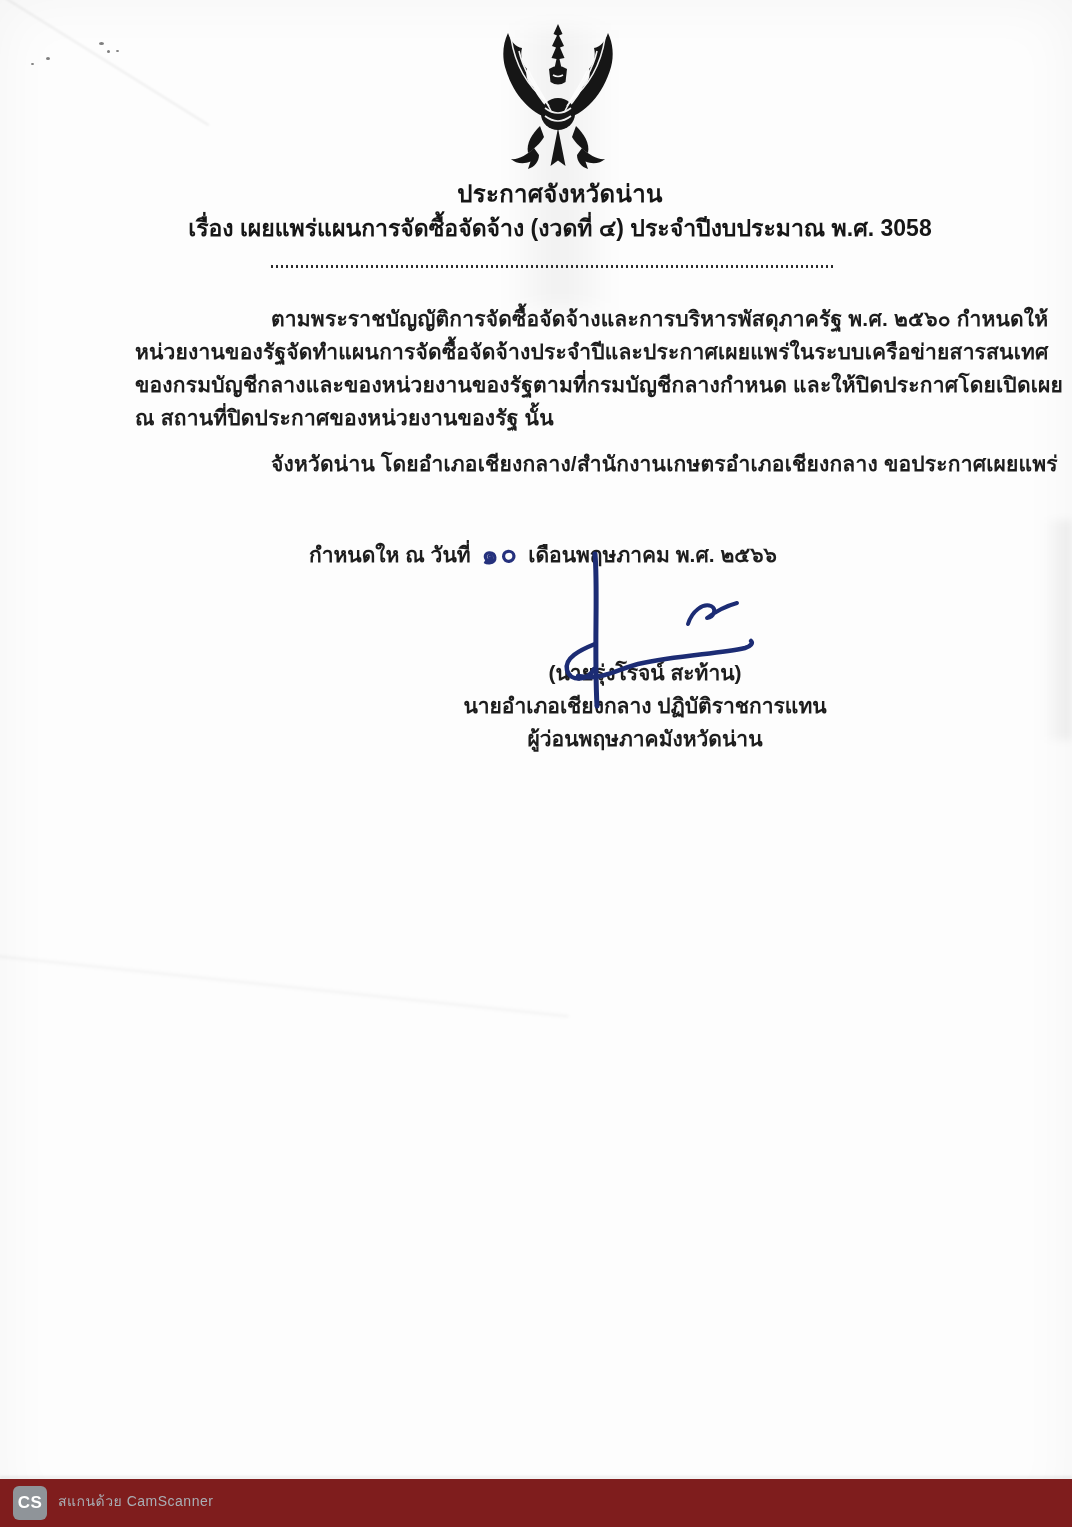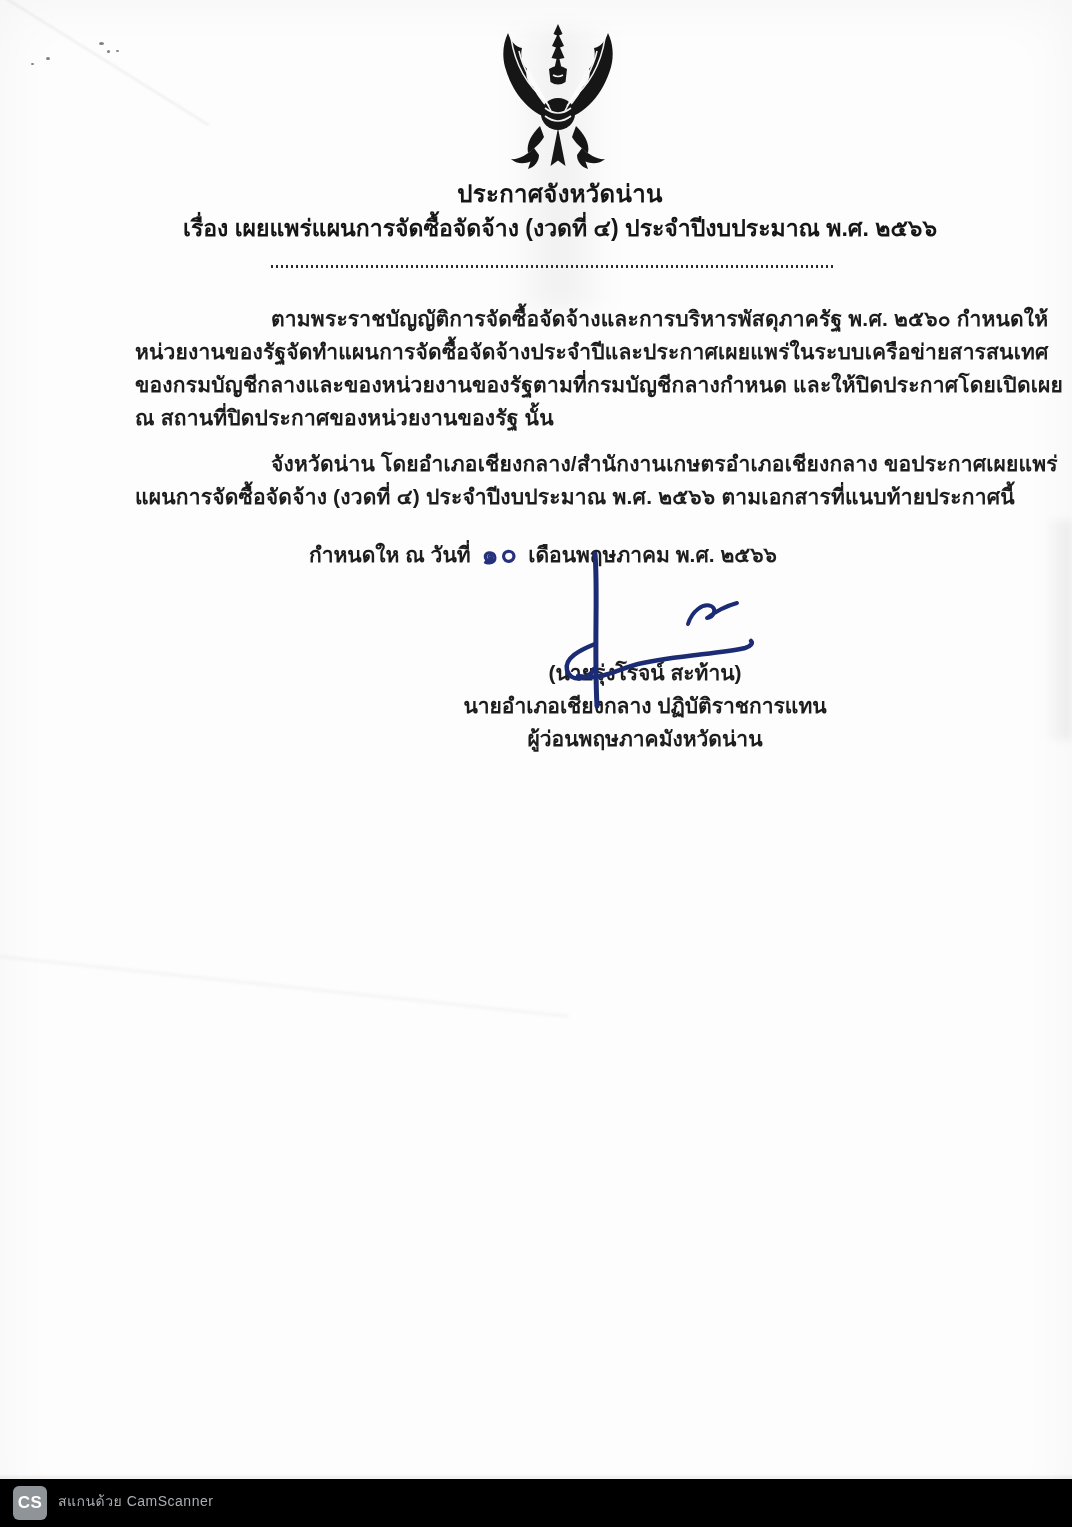--- a/index.html
+++ b/index.html
@@ -75,21 +75,21 @@
 
   .signoff {
     position: absolute; left: 385px; top: 656px; width: 520px;
     text-align: center; font-size: 21px; line-height: 33px;
     font-weight: 600; color: #1d1d1d; white-space: nowrap;
   }
   .signoff div { margin-bottom: 0; }
 
   .footer {
     position: absolute; left: 0; bottom: 0; width: 1072px; height: 48px;
-    background: #000000;
+    background: #7f1d1d;
   }
   .cs-badge {
     position: absolute; left: 13px; top: 7px; width: 34px; height: 34px;
     background: #8f9499; border-radius: 6px; color: #ffffff;
     font-size: 17px; font-weight: bold; text-align: center; line-height: 34px;
     letter-spacing: .5px;
   }
   .cs-text {
     position: absolute; left: 58px; top: 11px;
     color: #a9aeb4; font-size: 14px; font-weight: 500; letter-spacing: .5px;
@@ -146,32 +146,31 @@
         <path d="M57 86 Q70 96 83 86"></path>
         <path d="M57 94 Q70 104 83 94"></path>
 
         <path d="M65 53 Q70 56 75 53"></path>
       </g>
     </svg>
   </div>
 
   <div class="heading">
     <div class="title">ประกาศจังหวัดน่าน</div>
-    <div class="subject">เรื่อง เผยแพร่แผนการจัดซื้อจัดจ้าง (งวดที่ ๔) ประจำปีงบประมาณ พ.ศ. ๒๕๖๖</div>
+    <div class="subject">เรื่อง เผยแพร่แผนการจัดซื้อจัดจ้าง (งวดที่ ๔) ประจำปีงบประมาณ พ.ศ. 3058</div>
   </div>
 
   <div class="dotted-rule"></div>
 
   <div class="bodyline indent" style="top:302px;">ตามพระราชบัญญัติการจัดซื้อจัดจ้างและการบริหารพัสดุภาครัฐ พ.ศ. ๒๕๖๐ กำหนดให้</div>
   <div class="bodyline" style="top:368px;">ของกรมบัญชีกลางและของหน่วยงานของรัฐตามที่กรมบัญชีกลางกำหนด และให้ปิดประกาศโดยเปิดเผย</div>
   <div class="bodyline" style="top:335px;">หน่วยงานของรัฐจัดทำแผนการจัดซื้อจัดจ้างประจำปีและประกาศเผยแพร่ในระบบเครือข่ายสารสนเทศ</div>
   <div class="bodyline indent" style="top:447px;">จังหวัดน่าน โดยอำเภอเชียงกลาง/สำนักงานเกษตรอำเภอเชียงกลาง ขอประกาศเผยแพร่</div>
 
   <div class="bodyline" style="top:401px;">ณ สถานที่ปิดประกาศของหน่วยงานของรัฐ นั้น</div>
-  <div class="bodyline" style="top:480px;">แผนการจัดซื้อจัดจ้าง (งวดที่ ๔) ประจำปีงบประมาณ พ.ศ. ๒๕๖๖ ตามเอกสารที่แนบท้ายประกาศนี้</div>
 
   <div class="dateline">
     <span>กำหนดให  ณ  วันที่</span><span class="day">๑๐</span><span>เดือนพฤษภาคม พ.ศ. ๒๕๖๖</span>
   </div>
 
   <div class="signature-svg">
     <svg width="222" height="166" viewBox="0 0 222 166" xmlns="http://www.w3.org/2000/svg">
       <g fill="none" stroke="#1c2c74" stroke-linecap="round" stroke-linejoin="round">
 
         <path d="M55 6 C58 40 54 100 57 158" stroke-width="5"></path>

